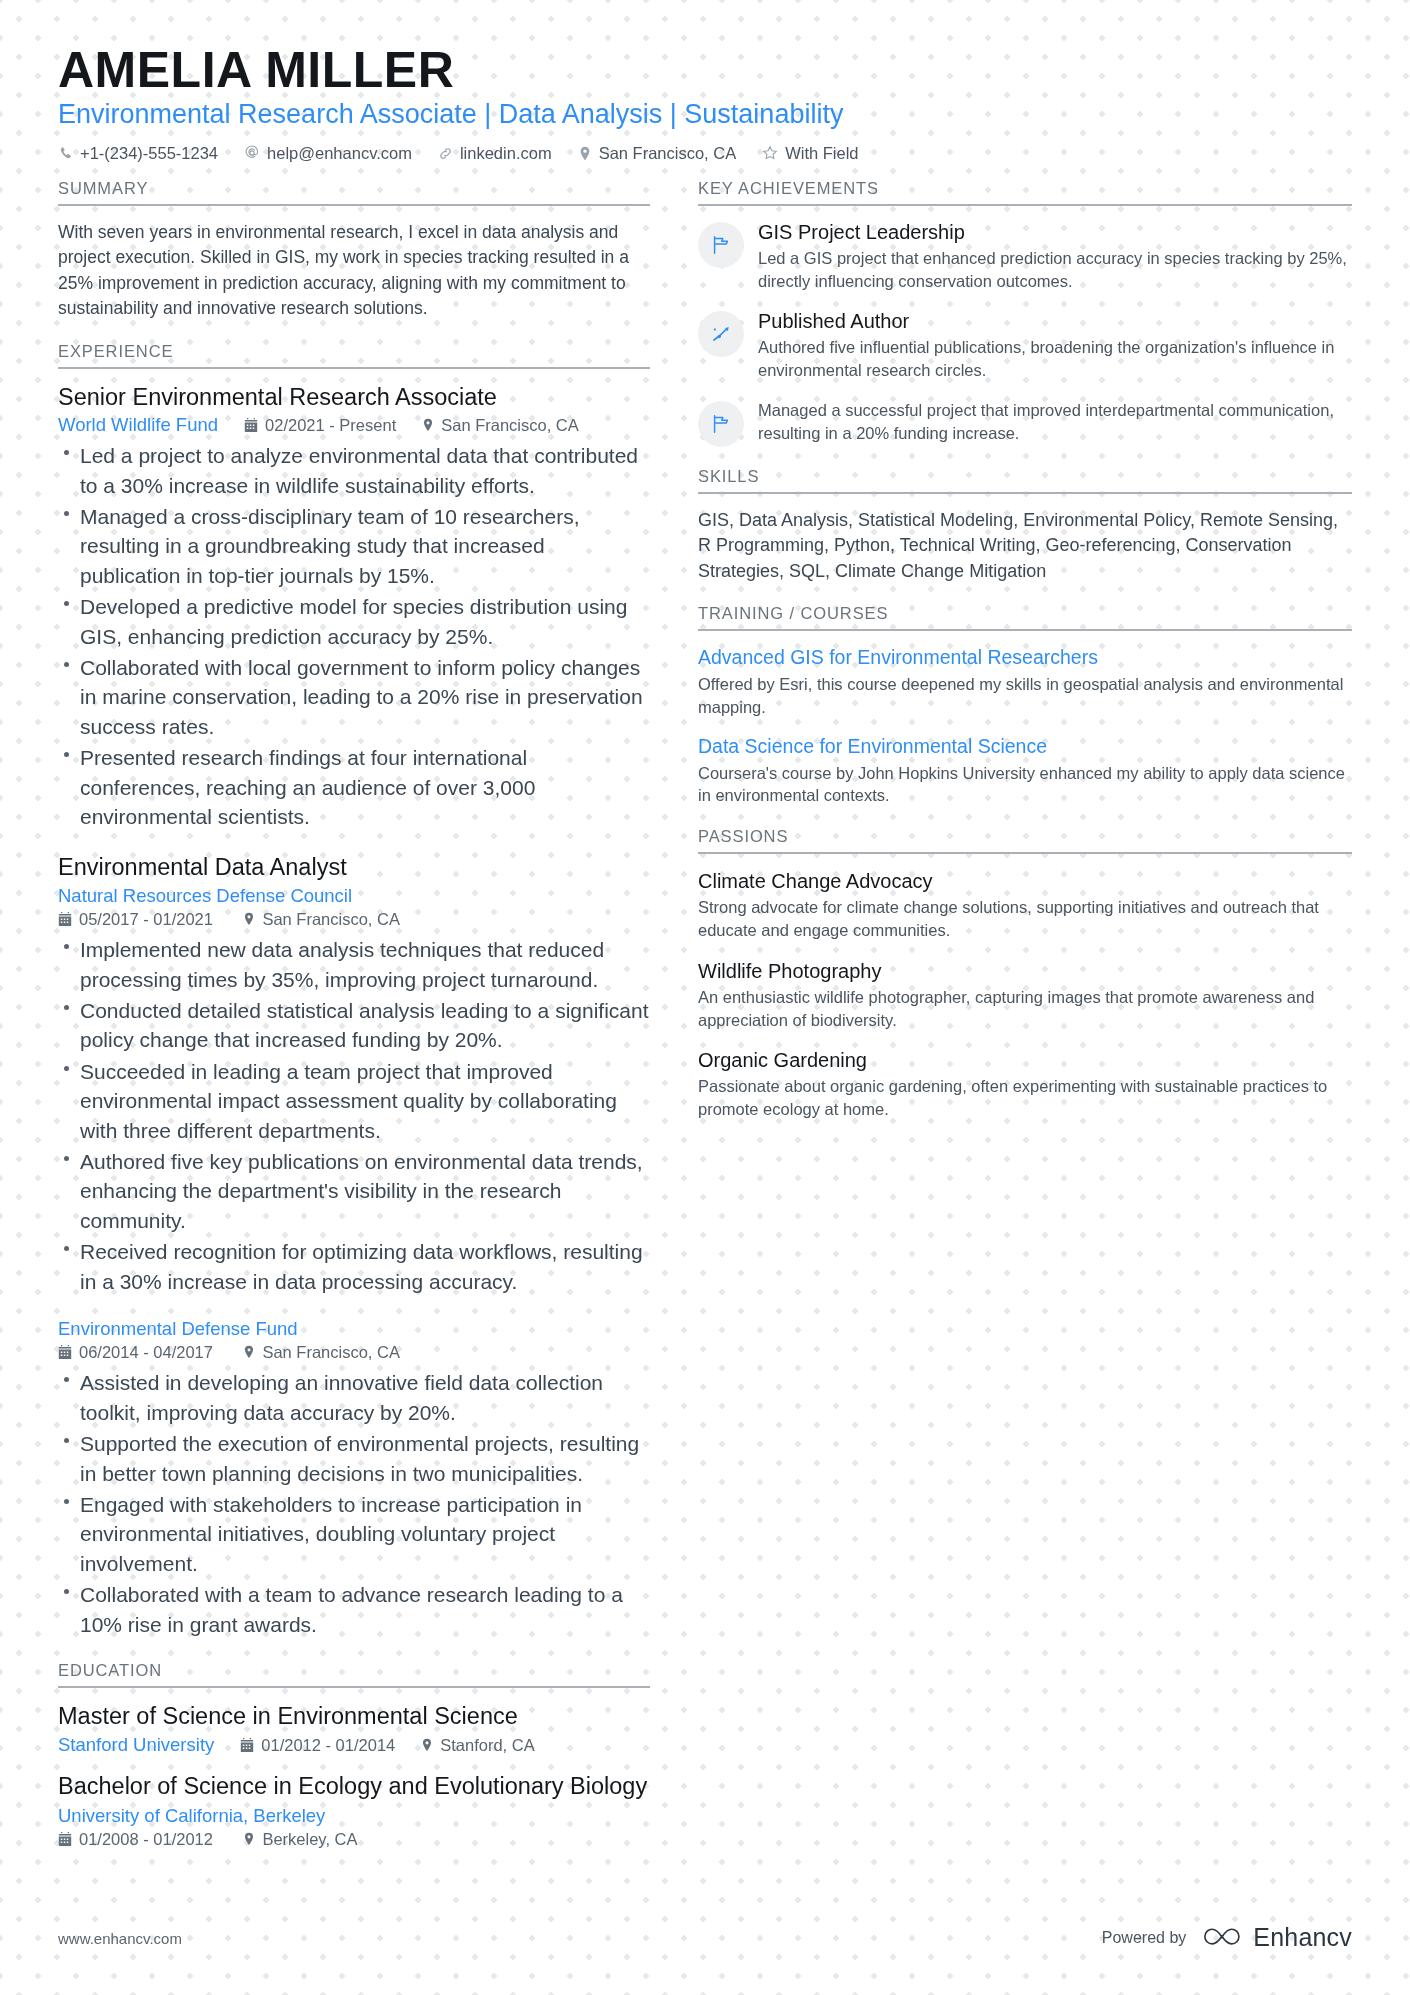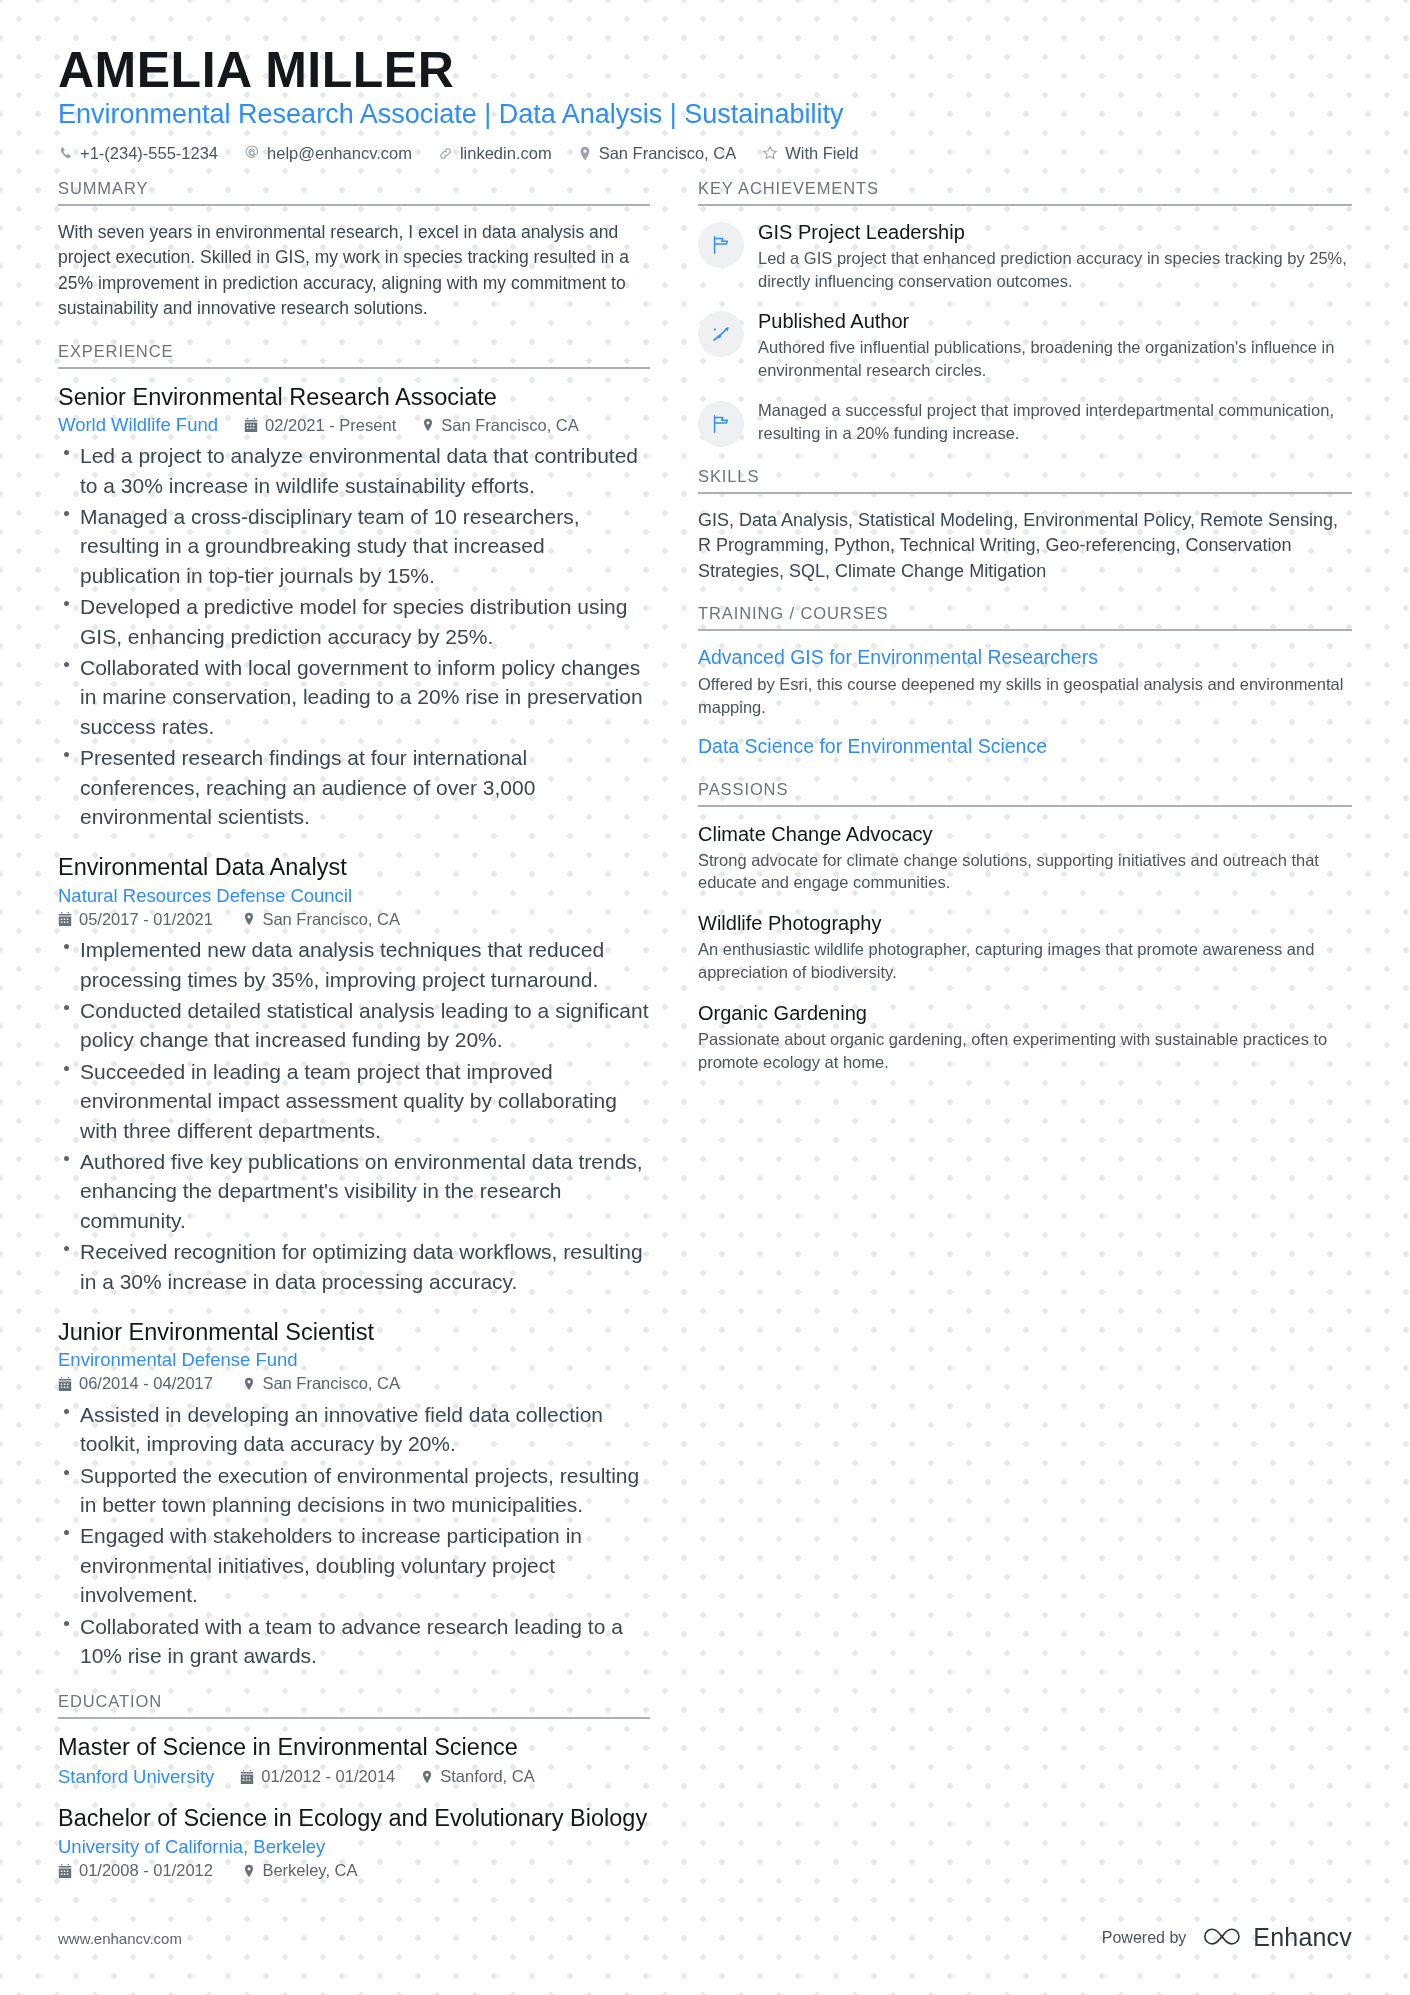--- a/index.html
+++ b/index.html
@@ -237,21 +237,20 @@
             <ul class="bullets">
               <li>Implemented new data analysis techniques that reduced processing times by 35%, improving project turnaround.</li>
               <li>Conducted detailed statistical analysis leading to a significant policy change that increased funding by 20%.</li>
               <li>Succeeded in leading a team project that improved environmental impact assessment quality by collaborating with three different departments.</li>
               <li>Authored five key publications on environmental data trends, enhancing the department's visibility in the research community.</li>
               <li>Received recognition for optimizing data workflows, resulting in a 30% increase in data processing accuracy.</li>
             </ul>
           </div>
 
           <div class="job">
-            <div class="job-title">Junior Environmental Scientist</div>
             <div class="job-meta stack">
               <span class="company">Environmental Defense Fund</span>
               <span class="meta-item">
                 <span class="ci">
                   <svg width="14" height="14" viewBox="0 0 14 14">
                       <path fill="currentColor" d="M3 0h1.3v1.3H3zM9.7 0H11v1.3H9.7zM.8 2h12.4v1.6H.8zm0 2.6h12.4V14H.8zm2 2v1.3h1.5V6.6zm3 0v1.3h1.5V6.6zm3 0v1.3h1.5V6.6zm-6 3v1.3h1.5V9.6zm3 0v1.3h1.5V9.6zm3 0v1.3h1.5V9.6z"></path>
                     </svg>
                 </span>
                 <span>06/2014 - 04/2017</span>
               </span>
@@ -381,20 +380,21 @@
         <div class="section">
           <div class="sec-title">TRAINING / COURSES</div>
           <div class="sec-rule"></div>
 
           <div class="course">
             <div class="course-title">Advanced GIS for Environmental Researchers</div>
             <div class="course-text">Offered by Esri, this course deepened my skills in geospatial analysis and environmental mapping.</div>
           </div>
           <div class="course">
             <div class="course-title">Data Science for Environmental Science</div>
+            <div class="course-text">Coursera's course by John Hopkins University enhanced my ability to apply data science in environmental contexts.</div>
           </div>
         </div>
 
         <div class="section">
           <div class="sec-title">PASSIONS</div>
           <div class="sec-rule"></div>
 
           <div class="passion">
             <div class="passion-title">Climate Change Advocacy</div>
             <div class="passion-text">Strong advocate for climate change solutions, supporting initiatives and outreach that educate and engage communities.</div>

